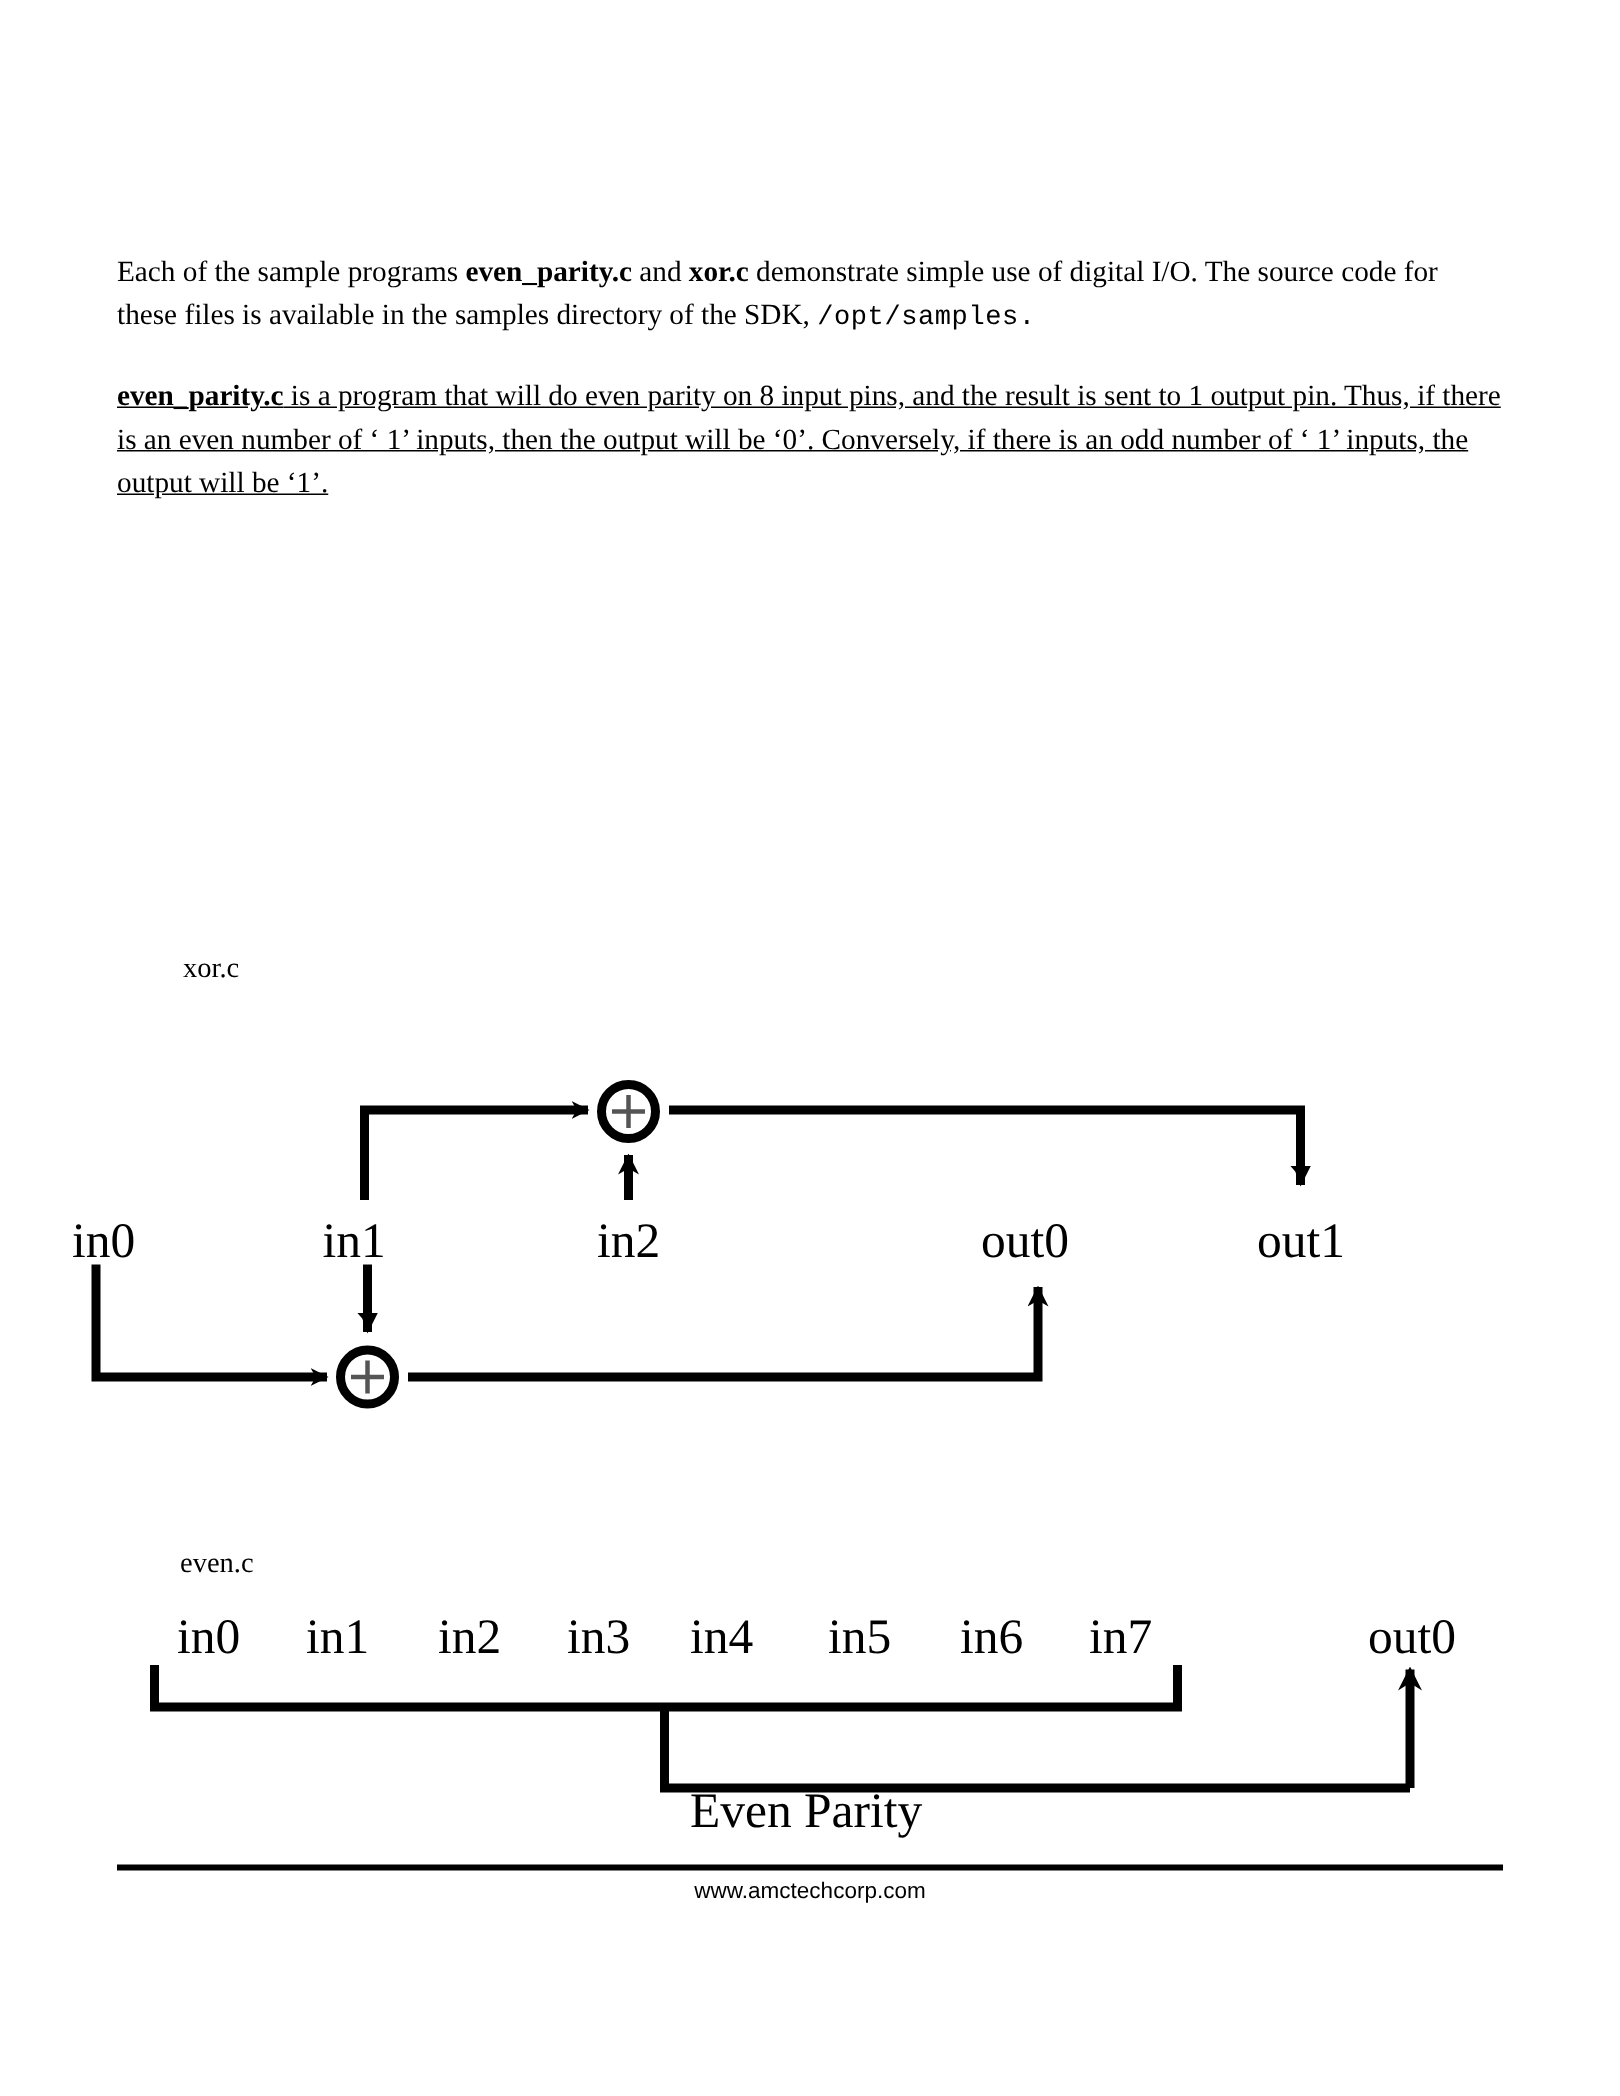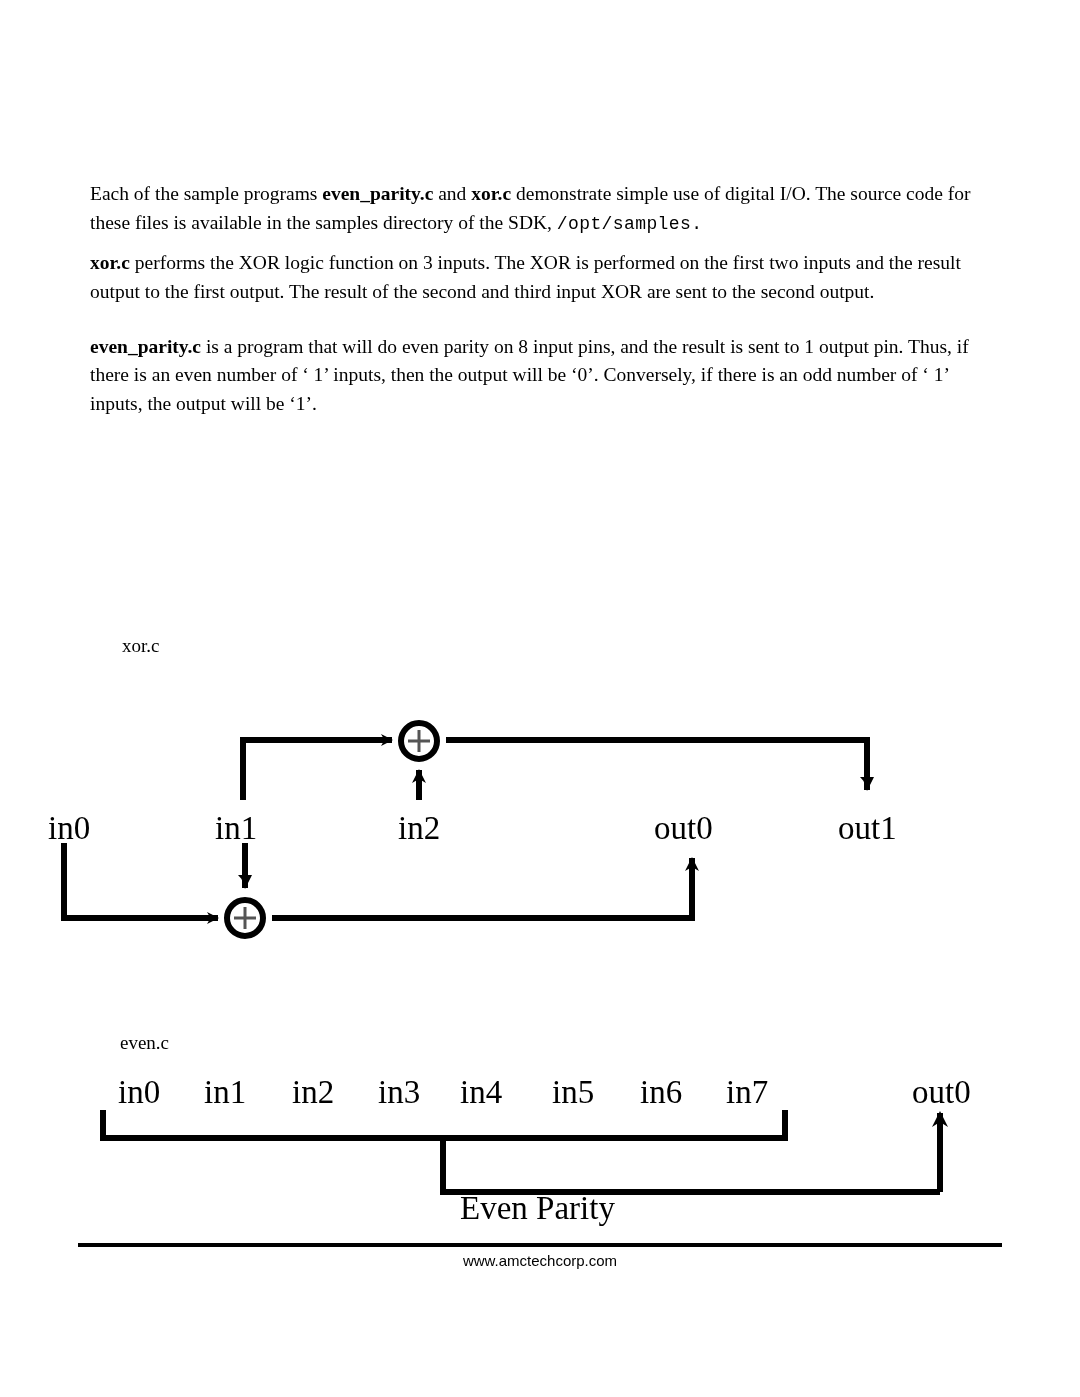--- a/index.html
+++ b/index.html
@@ -28,24 +28,24 @@
     font-family: "Liberation Serif", serif;
     font-weight: bold;
     font-size: 25px;
     letter-spacing: -0.2px;
     margin: 0 0 30px 0;
     line-height: 1.1;
   }
   .para {
     font-size: 19.5px;
     line-height: 1.47;
-    margin: 12px;
+    margin: 0;
     text-align: left;
   }
-  .para.gap-top { margin-top: 26px; }
+  .para.gap-top { margin-top: 26px; text-decoration: underline; }
   .para b { font-weight: bold; }
   .mono {
     font-family: "Liberation Mono", monospace;
     font-size: 18px;
     letter-spacing: 0.4px;
   }
 
   
   .diagram {
     position: absolute;
@@ -92,21 +92,20 @@
   }
 </style>
 </head>
 <body>
 
 <div class="page">
 
   <div class="content">
 
     <p class="para" id="p1"><span>Each of the sample programs </span><b>even_parity.c</b><span> and </span><b>xor.c</b><span> demonstrate simple use of digital I/O.  The source code for these files is available in the samples directory of the SDK, </span><span class="mono">/opt/samples.</span></p>
-    <p class="para" id="p2"><b>xor.c</b><span> performs the XOR logic function on 3 inputs.  The XOR is performed on the first two inputs and the result output to the first output.  The result of the second and third input XOR are sent to the second output.</span></p>
     <p class="para gap-top" id="p3"><b>even_parity.c</b><span> is a program that will do even parity on 8 input pins, and the result is sent to 1 output pin.  Thus, if there is an even number of ‘ 1’ inputs, then the output will be ‘0’.  Conversely, if there is an odd number of ‘ 1’ inputs, the output will be ‘1’.</span></p>
   </div>
 
   <div class="diagram">
     <span class="dlabel small" style="left:122px; top:636px;">xor.c</span>
 
     <svg width="1080" height="1397" style="position:absolute; left:0; top:0; pointer-events:none;">
       <defs>
         <marker id="arrR" markerWidth="14" markerHeight="14" refX="11" refY="6" orient="0" markerUnits="userSpaceOnUse">
           <path d="M0,0 L12,6 L0,12 L3.5,6 Z" fill="#000"></path>

